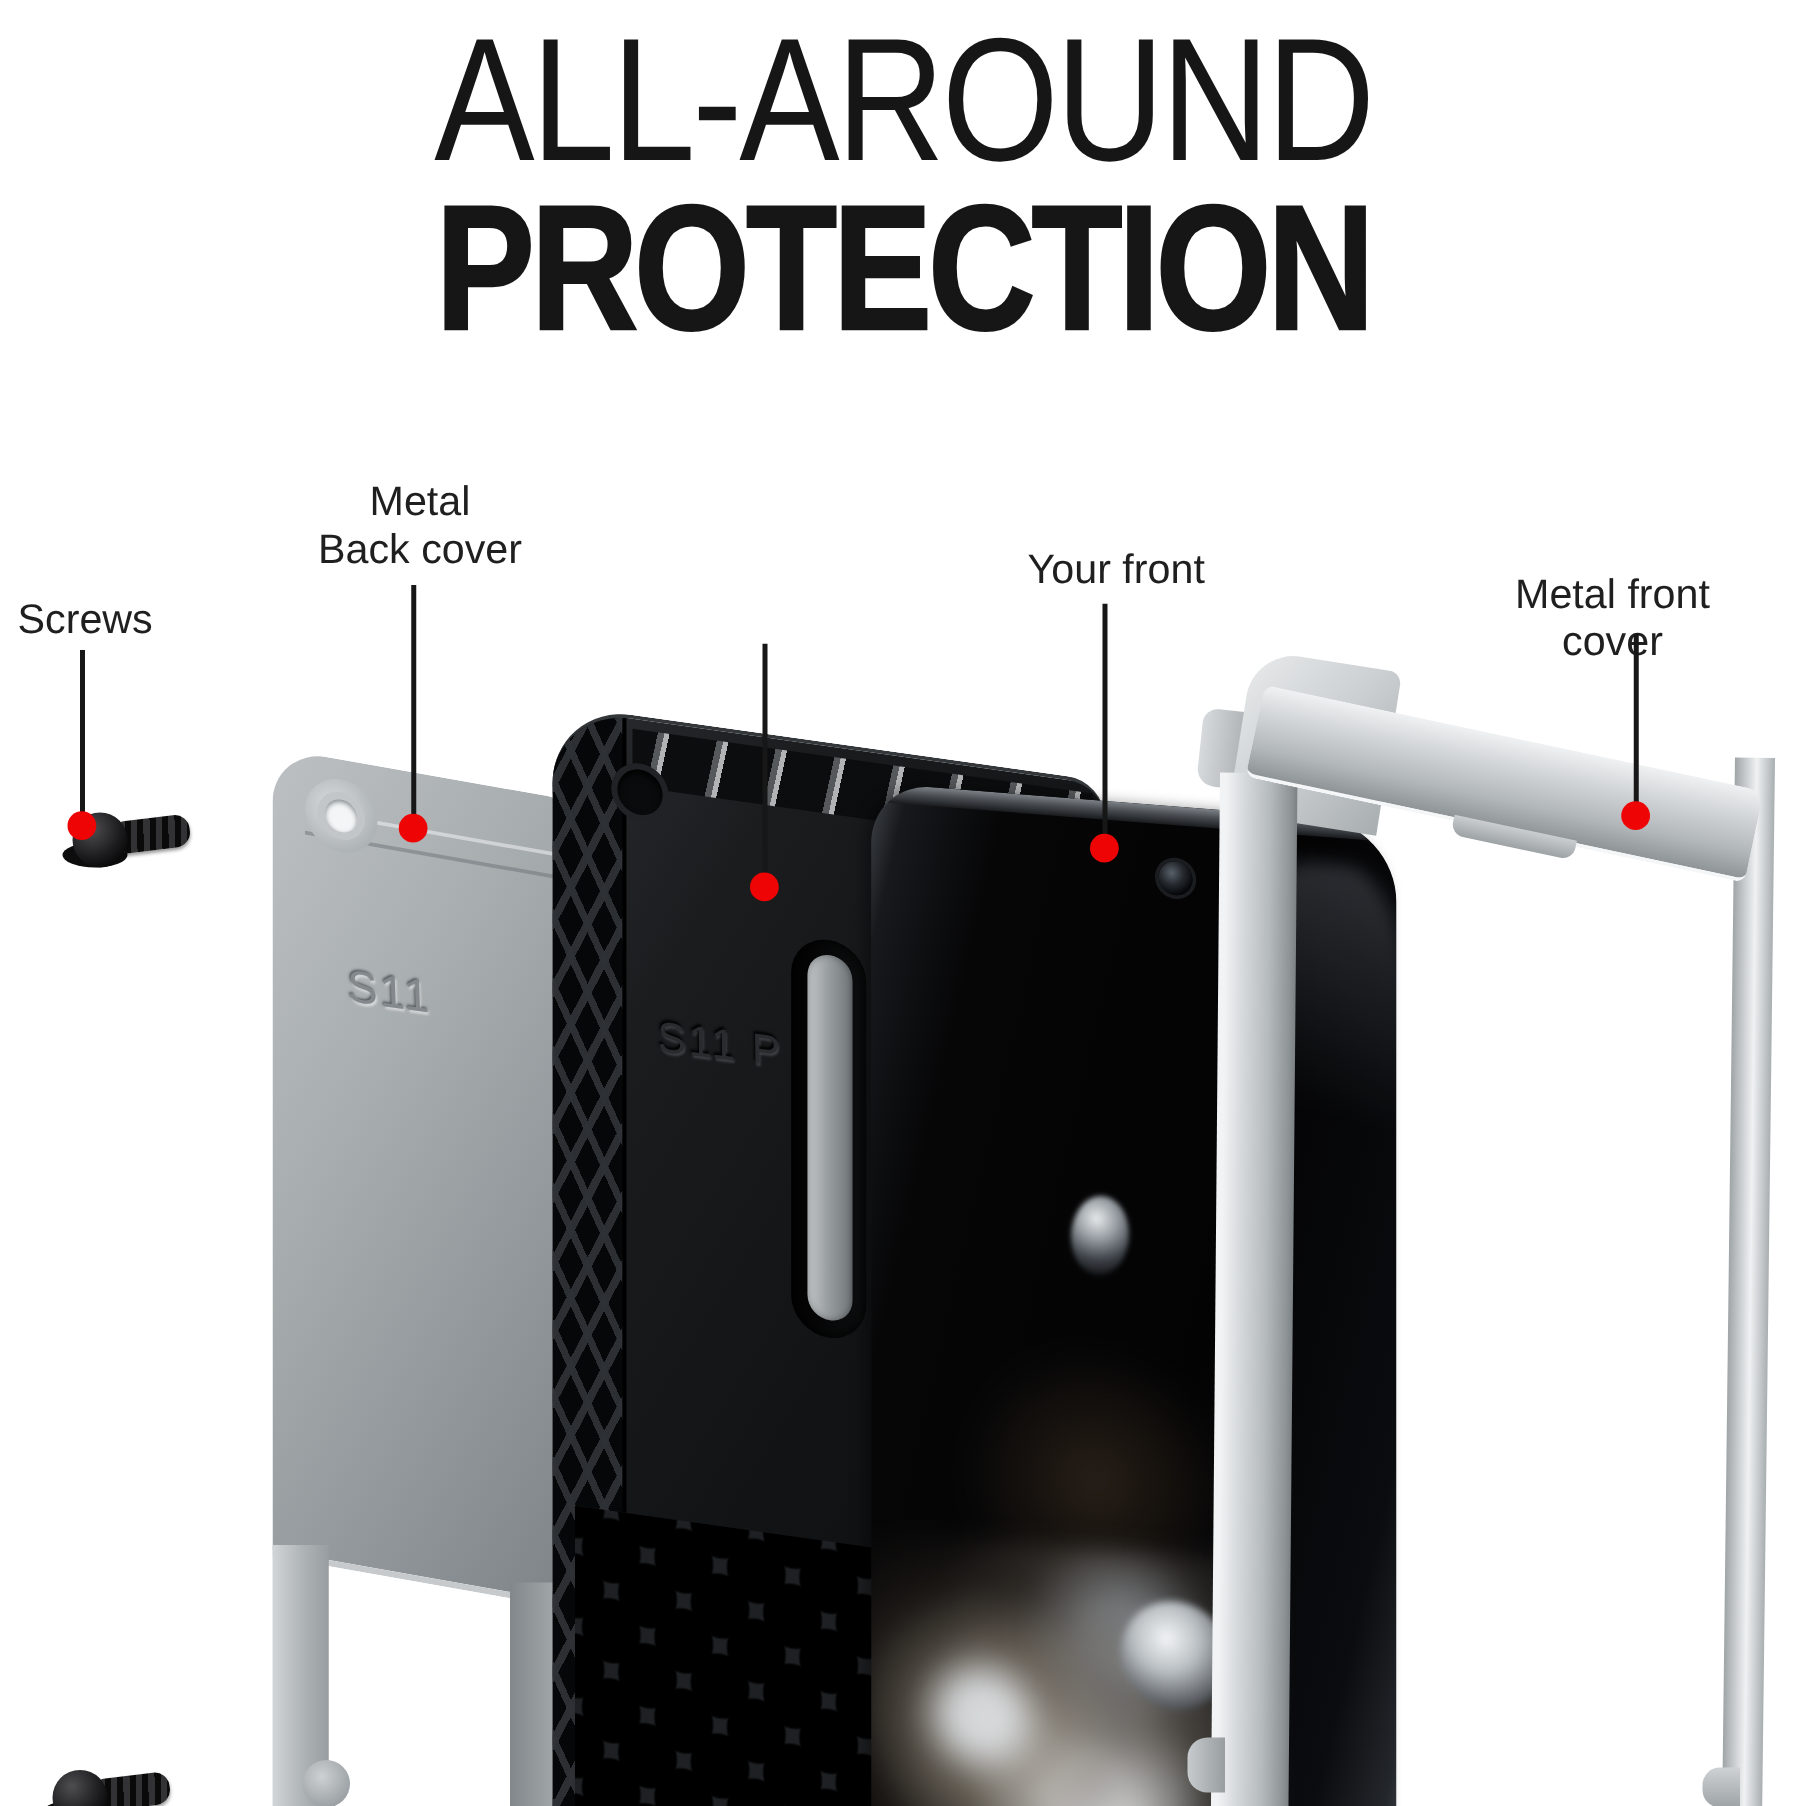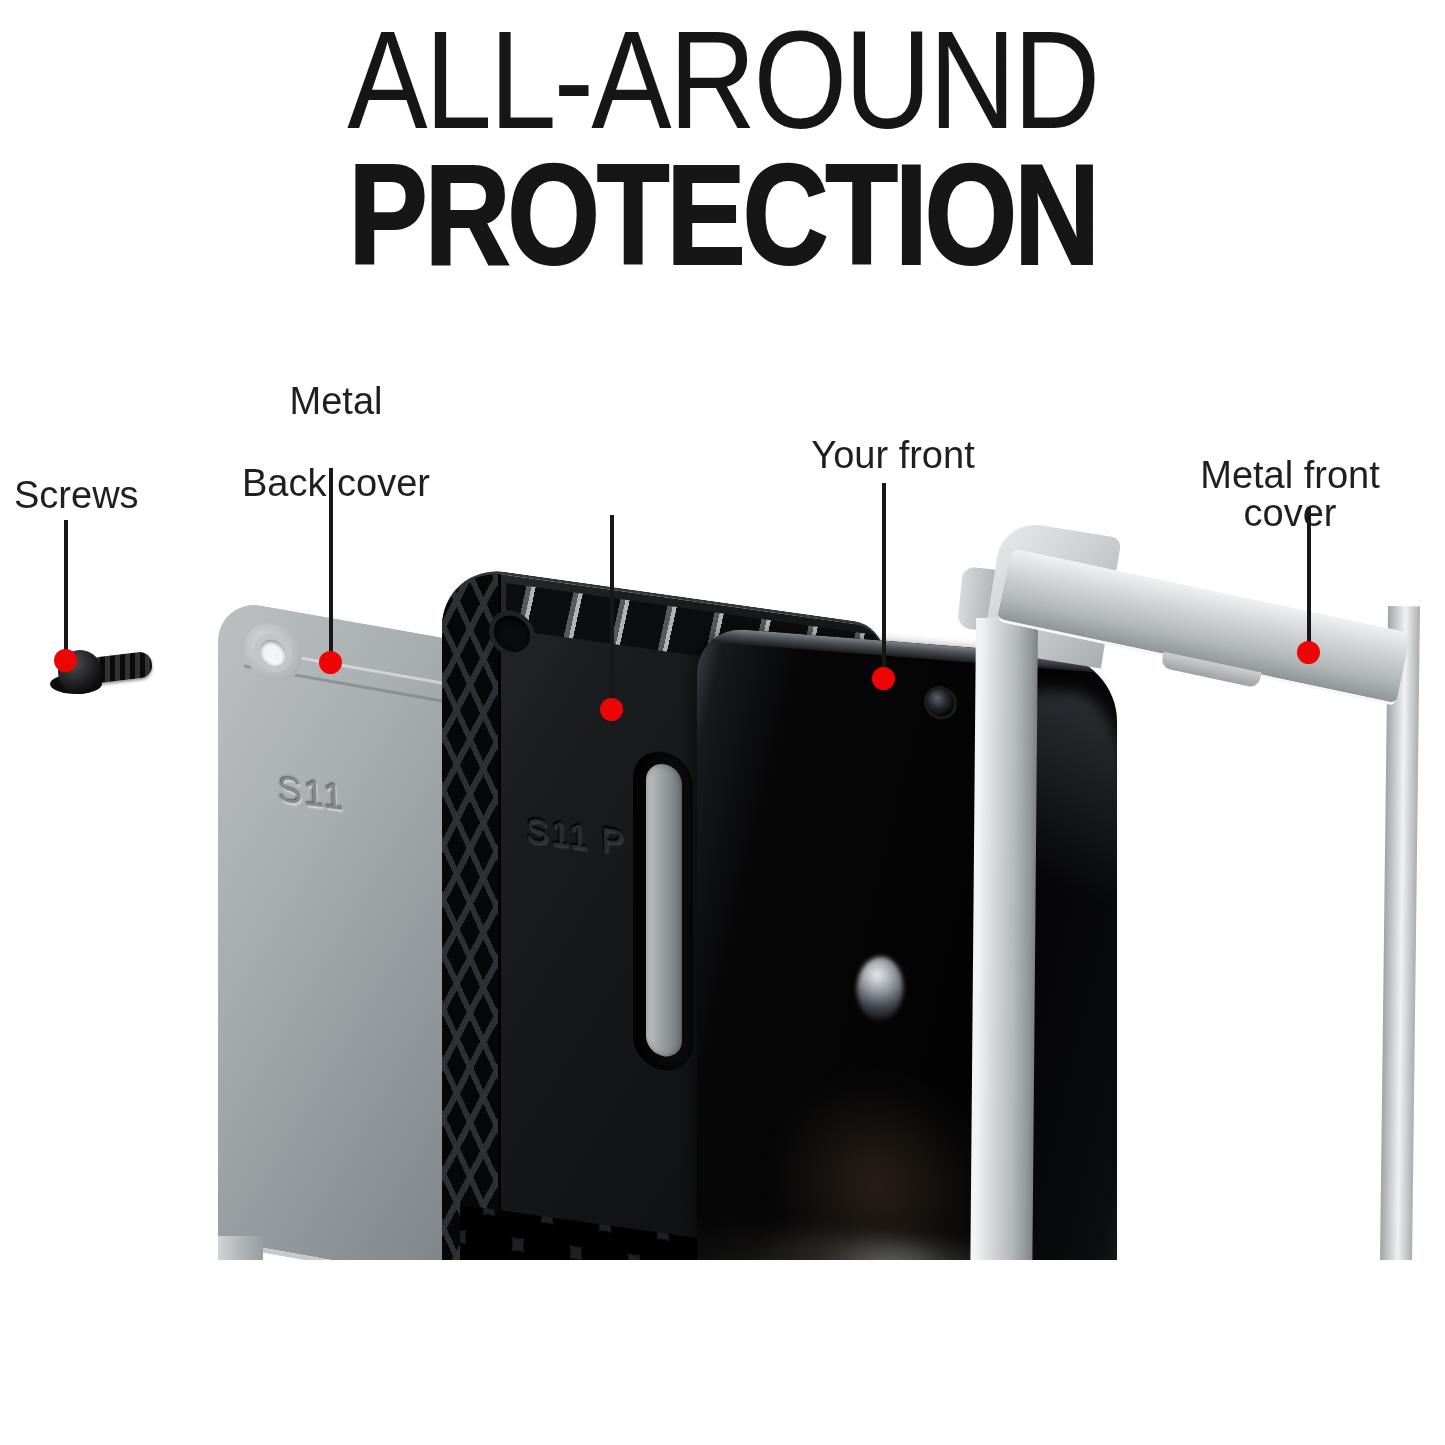--- a/index.html
+++ b/index.html
@@ -1,27 +1,27 @@
 <!DOCTYPE html>
 <html><head>
 <meta charset="utf-8">
 <style>
   html,body{margin:0;padding:0;background:#ffffff;}
   .stage{
-    position:relative;width:1445px;height:1260px;background:#fff;overflow:hidden;
+    position:relative;width:1445px;height:1445px;background:#fff;overflow:hidden;
     font-family:"Liberation Sans", sans-serif;
   }
   
   .headline{position:absolute;top:16px;left:0;right:0;margin:0;text-align:center;color:#161616;z-index:1;}
   .headline .t1{display:block;font-size:140px;font-weight:400;letter-spacing:-3px;line-height:.92;
     transform:scaleX(.86);transform-origin:center top;white-space:nowrap;}
   .headline .t2{display:block;font-size:142px;font-weight:700;letter-spacing:-4px;line-height:.98;
     transform:scaleX(.84);transform-origin:center top;white-space:nowrap;-webkit-text-stroke:2px #161616;}
   
-  .callout-label{position:absolute;font-size:38px;color:#1f1f1f;z-index:8;line-height:38px;}
+  .callout-label{position:absolute;font-size:33px;color:#1f1f1f;z-index:8;line-height:38px;}
   .center{text-align:center;}
   .cline{position:absolute;width:4px;background:#171717;z-index:8;}
   .cdot{position:absolute;width:23px;height:23px;border-radius:50%;background:#ee0404;z-index:9;}
   
   .bc-plate{position:absolute;left:218px;top:598px;width:234px;height:642px;z-index:2;
     transform:skewY(10deg);transform-origin:left top;border-radius:44px 14px 0 0;
     background:linear-gradient(118deg,#bcc0c3 0%,#a9aeb1 35%,#91969a 72%,#7f8488 100%);
     border-bottom:5px solid #c6cacd;}
   .bc-groove1{position:absolute;left:30px;right:6px;top:44px;height:3px;background:rgba(240,243,244,.55);}
   .bc-groove2{position:absolute;left:26px;right:4px;top:62px;height:3px;background:rgba(108,113,117,.5);}
@@ -179,21 +179,21 @@
   <div class="fc fc-top">
     <div class="fc-notch"></div>
   </div>
   <div class="fc fc-boss-left"></div>
   <div class="fc fc-boss-right"></div>
 
   <div class="callout-label" style="left:14px;top:476px;width:120px;">Screws</div>
 
   <div class="callout-label center" style="left:226px;top:382px;width:220px;">
     <span style="display:block;">Metal</span>
-    <span style="display:block;margin-top:44px;">Back cover</span>
+    <span style="display:block;">Back cover</span>
   </div>
 
 
   <div class="callout-label center" style="left:800px;top:436px;width:186px;">Your front</div>
 
   <div class="callout-label center" style="left:1170px;top:456px;width:240px;">Metal front cover</div>
 
   <div class="cline" style="left:64px;top:520px;height:132px;"></div>
   <div class="cline" style="left:329px;top:468px;height:186px;"></div>
   <div class="cline" style="left:610px;top:515px;height:186px;"></div>

